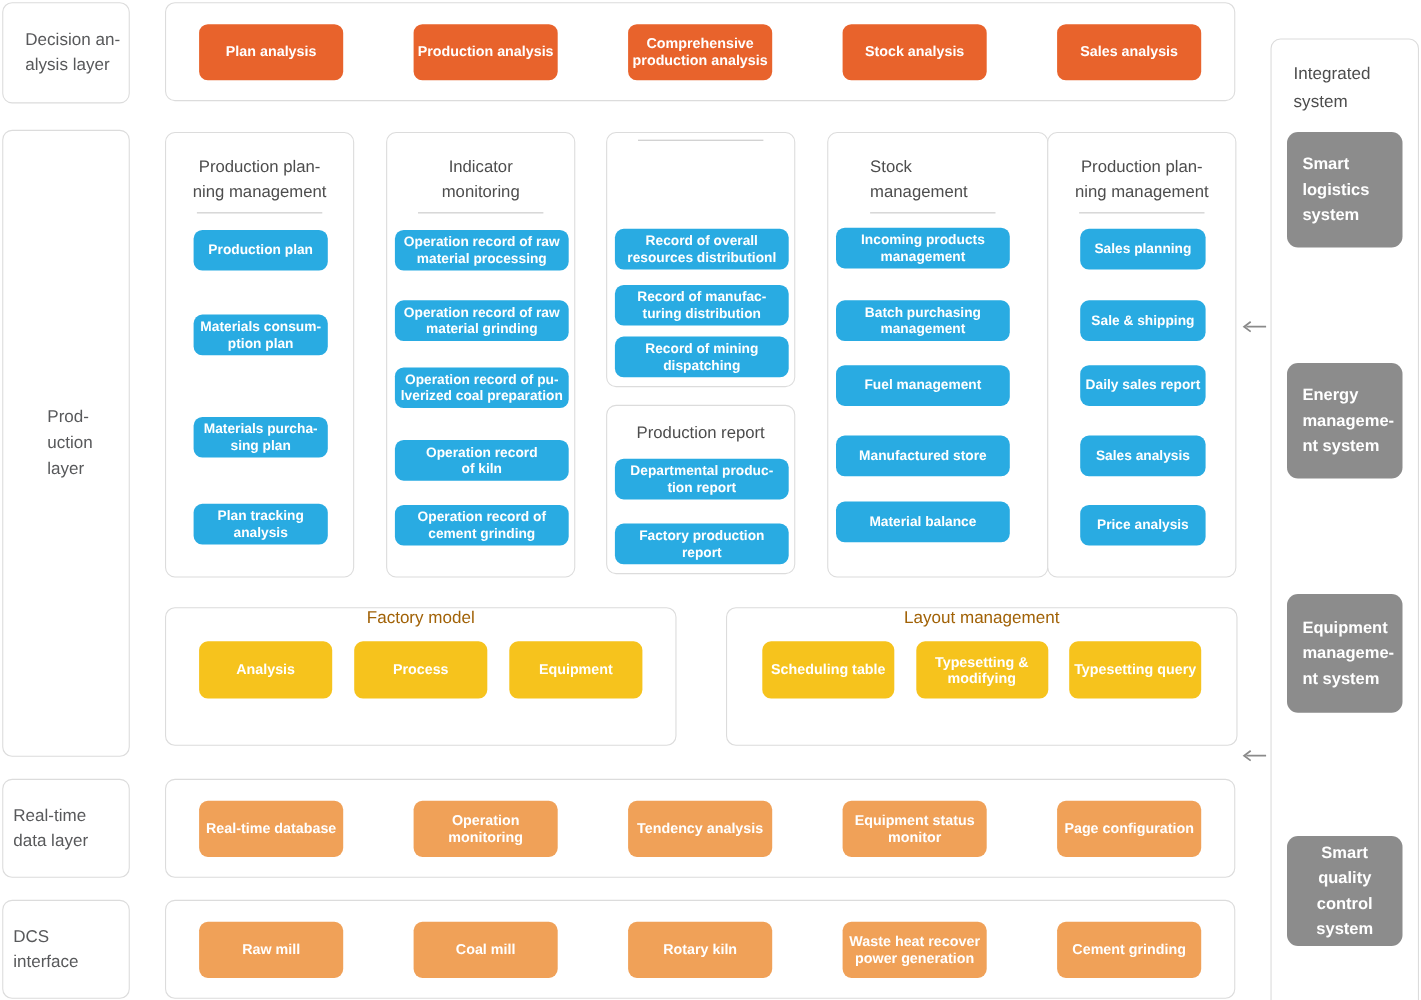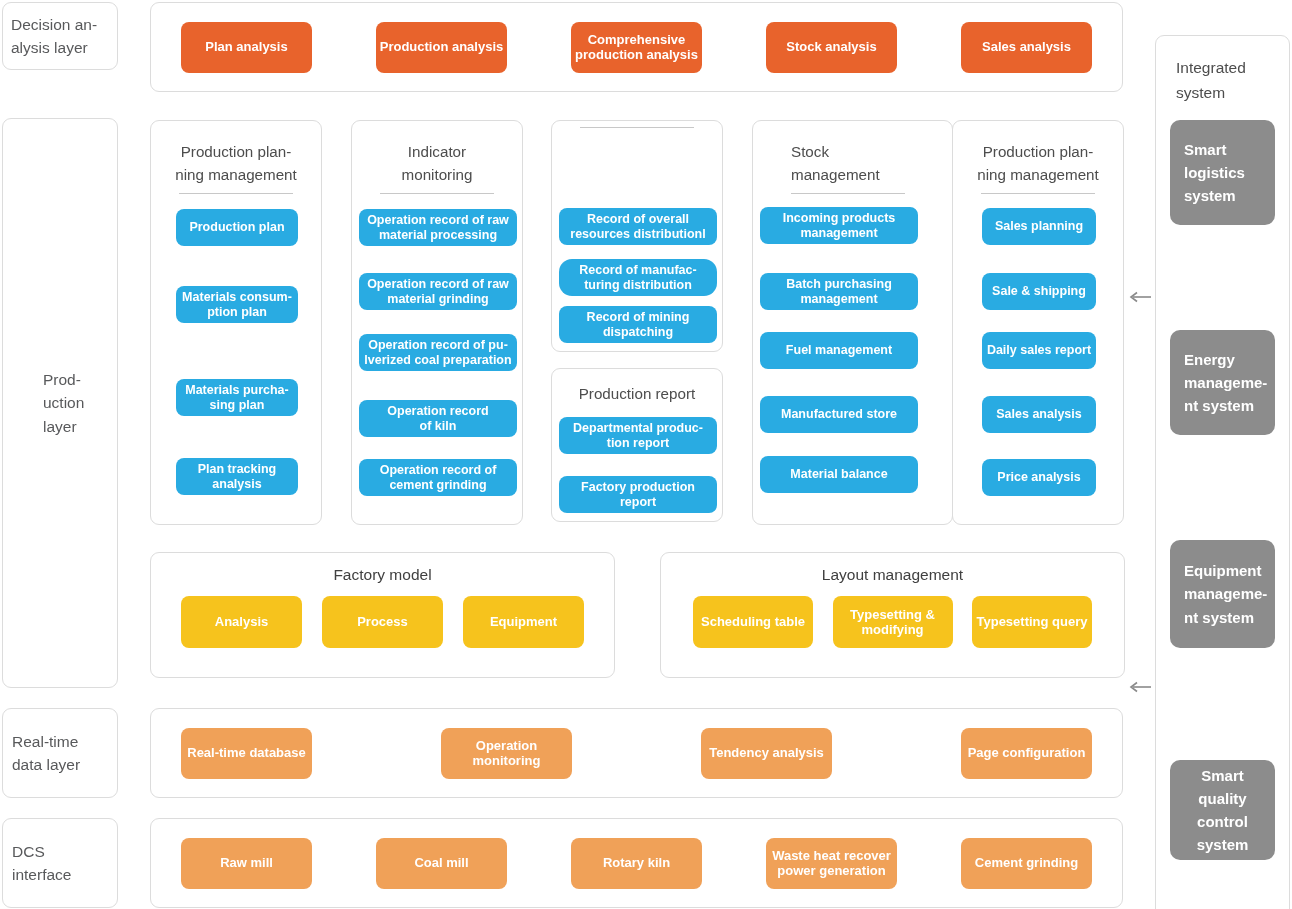--- a/index.html
+++ b/index.html
@@ -40,22 +40,22 @@
   .col-header {
     margin-top: 20px; text-align: center; font-size: 15.2px;
     color: #4d4d4d; line-height: 1.5; white-space: pre-line;
   }
   .col-underline { height: 1px; background: #c8c8c8; width: 114px; margin: 6px auto 0; }
   .left-align .col-header { text-align: left; padding-left: 38px; }
   .left-align .col-underline { margin-left: 38px; margin-right: 0; }
   .report-header { margin-top: 14px; }
   
   .section-header {
-    margin-top: 13px; text-align: center; font-size: 15.5px;
-    color: #404040;
+    margin-top: 0; text-align: center; font-size: 15.5px;
+    color: #a16207;
   }
   .btn-row { display: flex; justify-content: space-between; margin-top: 12px; }
   .pad30 { padding: 0 30px; }
   .pad32 { padding: 0 32px; }
   
   .int-header {
     position: absolute; top: 20px; left: 20px; font-size: 15.5px;
     color: #4d4d4d; line-height: 1.6; white-space: pre-line;
   }
   .sys-box {
@@ -64,21 +64,21 @@
     font-weight: bold; font-size: 15px; line-height: 1.55;
     white-space: pre-line; display: flex; align-items: center;
     padding-left: 14px; cursor: default;
   }
   .sys-box.center { justify-content: center; padding-left: 0; text-align: center; }
   .arrow { position: absolute; }
 </style>
 </head>
 <body>
 
-<div class="panel left-box" style="top:2px;height:68px;padding-left:8px;">
+<div class="panel left-box" style="top:2px;height:92px;padding-left:20px;">
   <div class="layer-label">Decision an-
 alysis  layer</div>
 </div>
 <div class="panel left-box" style="top:118px;height:570px;padding-left:40px;">
   <div class="layer-label">Prod-
 uction
 layer</div>
 </div>
 <div class="panel left-box" style="top:708px;height:90px;padding-left:9px;">
   <div class="layer-label">Real-time
@@ -123,21 +123,21 @@
   <div class="btn blue" style="left:7px;top:213px;width:158px;">Operation record of pu-
 lverized coal preparation</div>
   <div class="btn blue" style="left:7px;top:338px;width:158px;">Operation record of
 cement grinding</div>
 </div>
 
 <div class="panel" style="left:551px;top:120px;width:172px;height:232px;">
   <div class="col-underline"></div>
   <div class="btn blue" style="left:7px;top:87px;width:158px;">Record of overall
 resources distributionl</div>
-  <div class="btn blue" style="left:7px;top:138px;width:158px;border-radius:13px;">Record of manufac-
+  <div class="btn blue" style="left:7px;top:138px;width:158px;">Record of manufac-
 turing distribution</div>
   <div class="btn blue" style="left:7px;top:185px;width:158px;">Record of mining
 dispatching</div>
 </div>
 
 <div class="panel" style="left:551px;top:368px;width:172px;height:154px;">
   <div class="col-header report-header">Production report</div>
   <div class="btn blue" style="left:7px;top:48px;width:158px;">Departmental produc-
 tion report</div>
   <div class="btn blue" style="left:7px;top:107px;width:158px;">Factory production
@@ -184,20 +184,22 @@
     <div class="btn yellow" style="width:120px;">Typesetting &amp;
 modifying</div>
     <div class="btn yellow" style="width:120px;">Typesetting query</div>
   </div>
 </div>
 
 <div class="panel row-panel" style="left:150px;top:708px;width:973px;height:90px;">
   <div class="btn orange row-btn">Real-time database</div>
   <div class="btn orange row-btn">Operation monitoring</div>
   <div class="btn orange row-btn">Tendency analysis</div>
+  <div class="btn orange row-btn">Equipment status
+monitor</div>
   <div class="btn orange row-btn">Page configuration</div>
 </div>
 
 <div class="panel row-panel" style="left:150px;top:818px;width:973px;height:90px;">
   <div class="btn orange row-btn">Raw mill</div>
   <div class="btn orange row-btn">Coal mill</div>
   <div class="btn orange row-btn">Rotary kiln</div>
   <div class="btn orange row-btn">Waste heat recover
 power generation</div>
   <div class="btn orange row-btn">Cement grinding</div>

